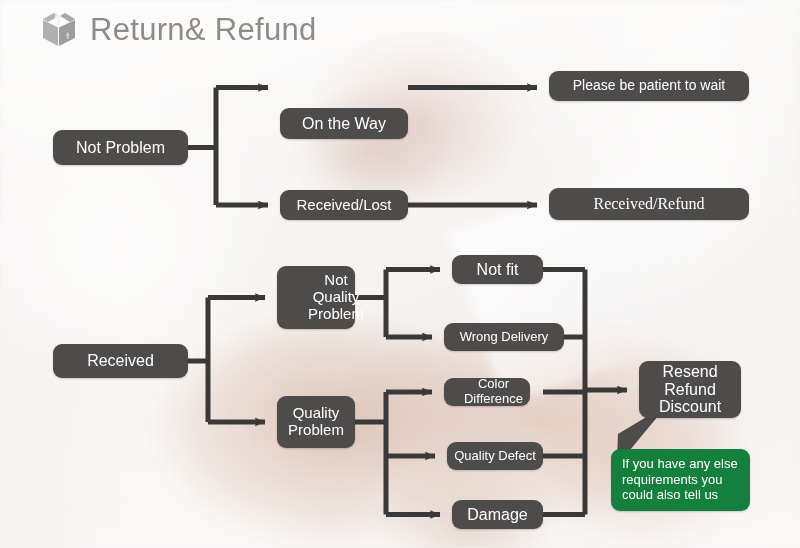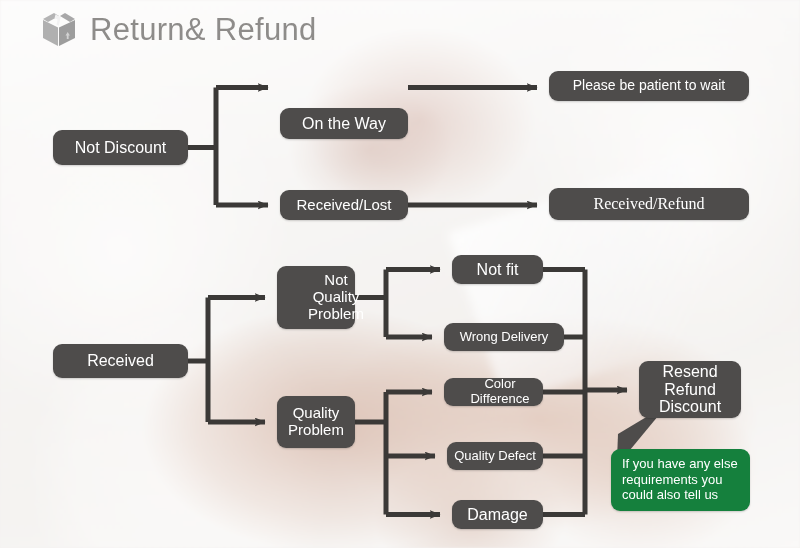--- a/index.html
+++ b/index.html
@@ -164,34 +164,34 @@
       <path d="M543,514.5 H585"></path>
       <path d="M585,269.5 V514.5"></path>
       <path d="M585,390 H627" marker-end="url(#ah)"></path>
     </g>
   </svg>
 
   <svg id="callout-tail" style="left:608px; top:404px; width:70px; height:58px;" viewBox="0 0 70 58">
     <path d="M60,0 L22,46 L9,56 L10,30 z" fill="#4e4c4b"></path>
   </svg>
 
-  <div class="node" style="left:53px;  top:130px; width:135px; height:35px; font-size:16px;">Not Discount</div>
+  <div class="node" style="left:53px;  top:130px; width:135px; height:35px; font-size:16px;">Not Problem</div>
   <div class="node" style="left:280px; top:72px;  width:128px; height:31px; font-size:16px;margin-top:36px;">On the Way</div>
   <div class="node" style="left:549px; top:71px;  width:200px; height:30px; font-size:14px;">Please be patient to wait</div>
   <div class="node" style="left:280px; top:190px; width:128px; height:30px; font-size:15px;">Received/Lost</div>
   <div class="node" style="left:549px; top:188px; width:200px; height:32px; font-size:16px;font-family:Liberation Serif, serif;">Received/Refund</div>
   <div class="node" style="left:53px;  top:344px; width:135px; height:34px; font-size:16px;">Received</div>
   <div class="node" style="left:277px; top:266px; width:78px;  height:63px; font-size:15px;padding-left:40px;">Not
 Quality
 Problem</div>
   <div class="node" style="left:277px; top:396px; width:78px;  height:52px; font-size:15px;">Quality
 Problem</div>
   <div class="node" style="left:452px; top:255px; width:91px;  height:29px; font-size:16px;">Not fit</div>
   <div class="node" style="left:444px; top:323px; width:120px;  height:28px; font-size:13px;">Wrong Delivery</div>
-  <div class="node" style="left:444px; top:378px; width:99px;  height:28px; font-size:13px;padding-left:13px;">Color Difference</div>
+  <div class="node" style="left:444px; top:378px; width:86px;  height:28px; font-size:13px;padding-left:13px;">Color Difference</div>
   <div class="node" style="left:447px; top:442px; width:96px;  height:28px; font-size:13px;">Quality Defect</div>
   <div class="node" style="left:452px; top:500px; width:91px;  height:29px; font-size:16px;">Damage</div>
   <div class="node" style="left:639px; top:361px; width:102px; height:57px; font-size:16px;">Resend
 Refund
 Discount</div>
 
   <div class="callout" style="left:611px; top:449px; width:139px; height:62px; font-size:13px;">If you have any else
 requirements you
 could also tell us</div>
 

